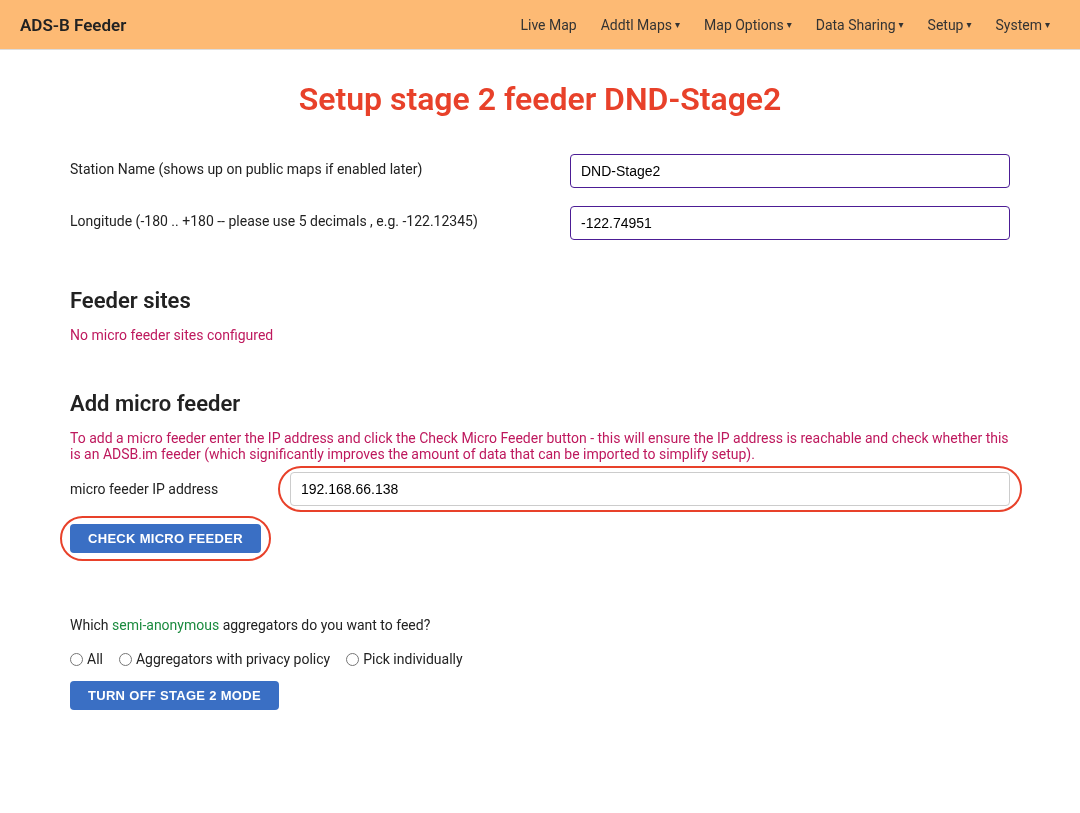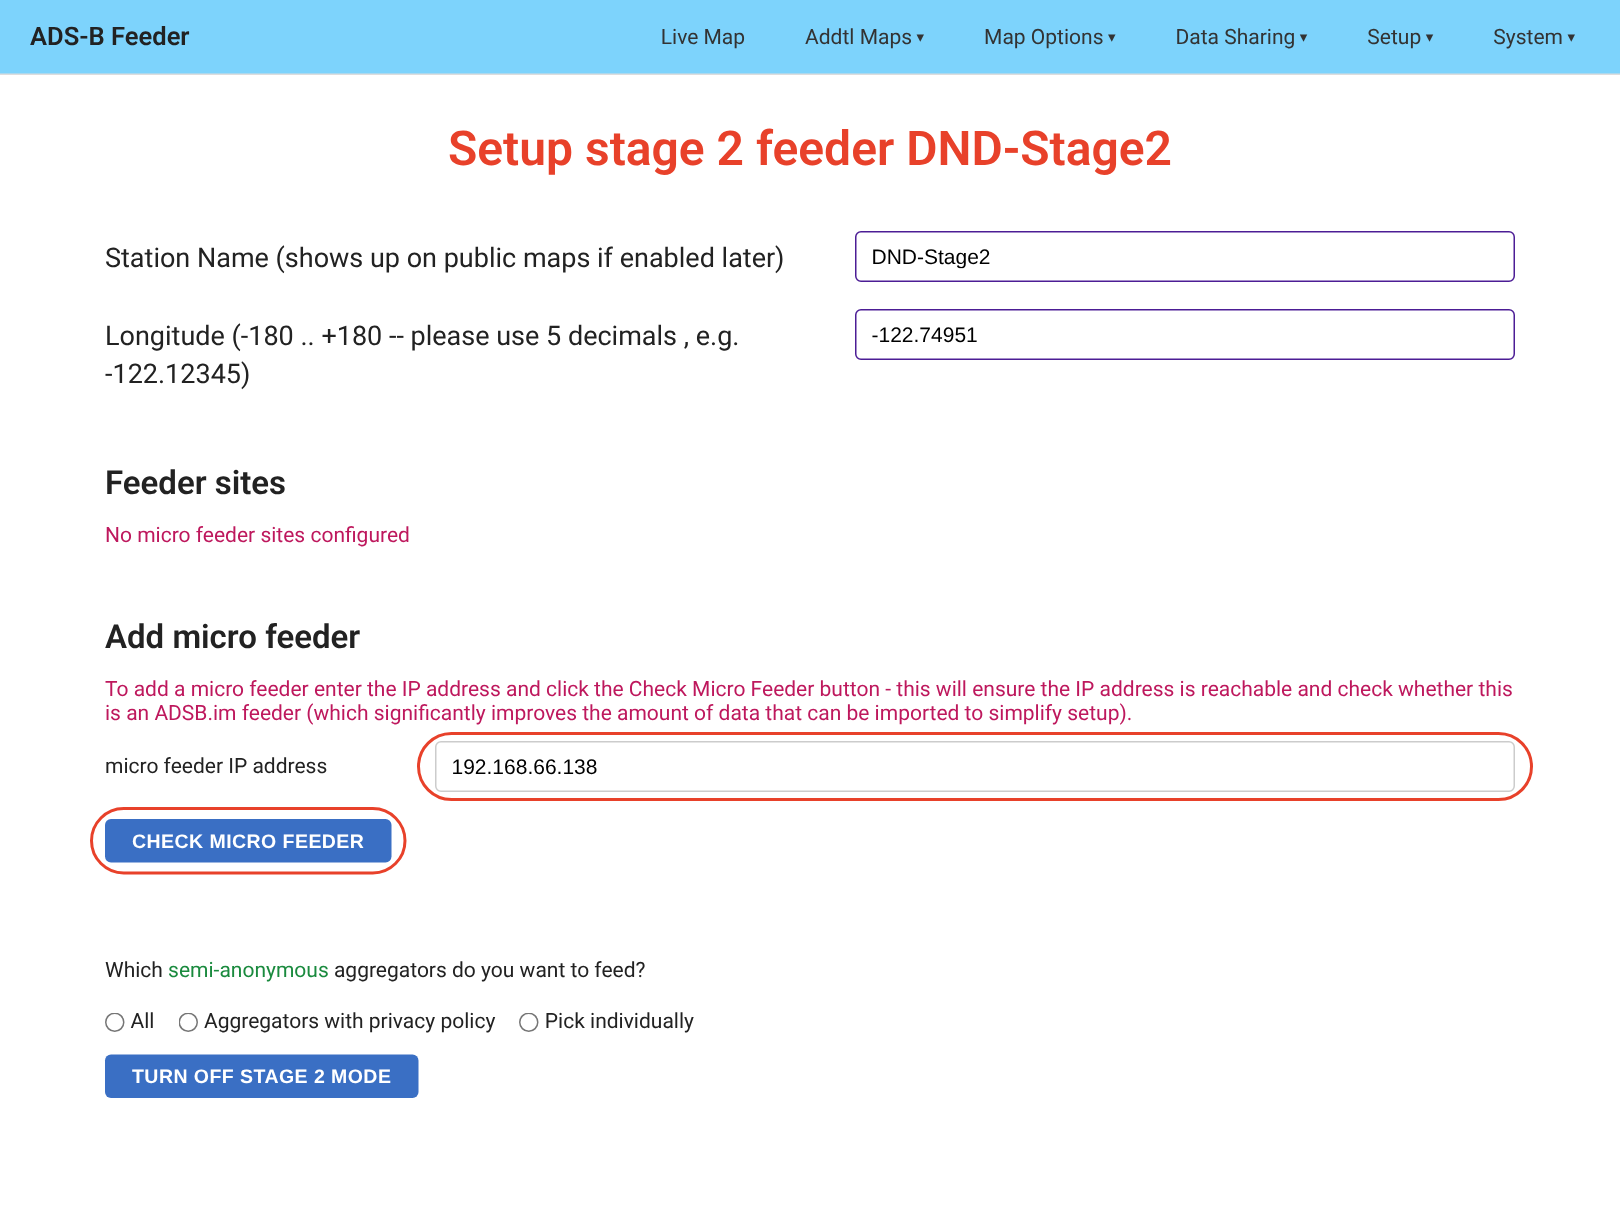--- a/index.html
+++ b/index.html
@@ -5,32 +5,32 @@
     * { box-sizing: border-box; margin: 0; padding: 0; }
     body { font-family: -apple-system, BlinkMacSystemFont, "Segoe UI", Roboto, Arial, sans-serif; font-size: 15px; color: #222; background: #fff; }
 
     
     nav {
       display: flex;
       align-items: center;
       padding: 0 20px;
       height: 50px;
       border-bottom: 1px solid #ddd;
-      background: #7dd3fc;
+      background: #fdba74;
     }
     .nav-brand {
       font-size: 17px;
       font-weight: 600;
       color: #222;
       margin-right: auto;
     }
     .nav-links {
       display: flex;
       align-items: center;
-      gap: 20px;
+      gap: 4px;
     }
     .nav-item {
       padding: 6px 10px;
       color: #333;
       cursor: pointer;
       font-size: 14px;
       border-radius: 4px;
       display: flex;
       align-items: center;
       gap: 3px;
@@ -58,21 +58,21 @@
       display: flex;
       align-items: flex-start;
       margin-bottom: 18px;
       gap: 20px;
     }
     .form-label {
       width: 480px;
       min-width: 480px;
       padding-top: 6px;
       color: #222;
-      font-size: 18px;
+      font-size: 14px;
       line-height: 1.4;
     }
     .form-input {
       flex: 1;
       padding: 6px 10px;
       border: 1px solid #4c1d95;
       border-radius: 4px;
       font-size: 14px;
       height: 34px;
       outline: none;

